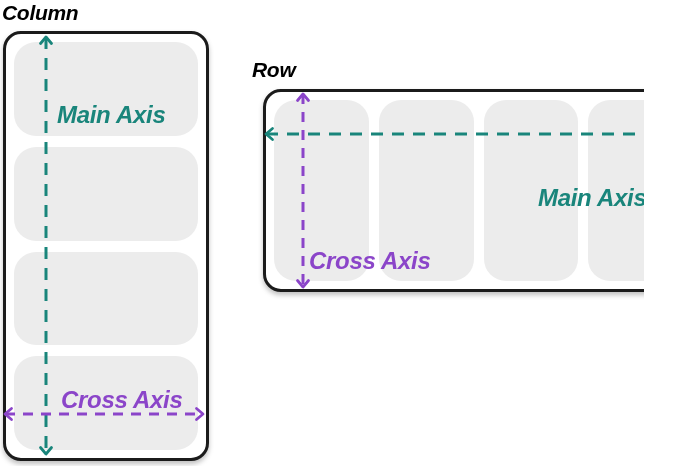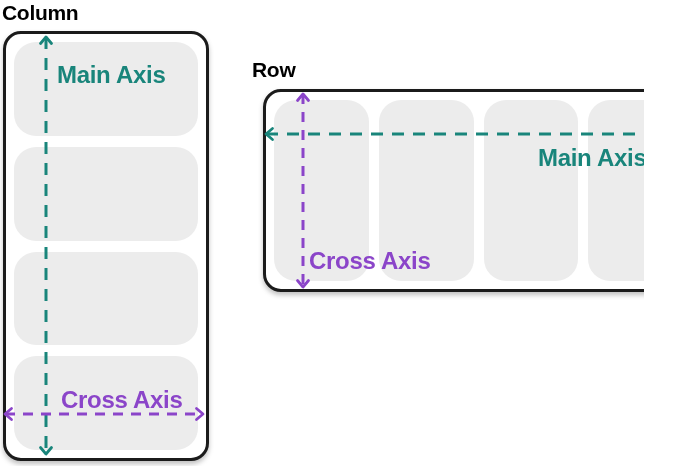--- a/index.html
+++ b/index.html
@@ -13,20 +13,21 @@
   * { margin: 0; padding: 0; box-sizing: border-box; }
   html, body { background: var(--background); }
   body { font-family: "Liberation Sans", "DejaVu Sans", sans-serif; }
 
   .canvas {
     position: relative;
     width: 644px;
     height: 466px;
     background: var(--background);
     overflow: hidden;
+    font-style: italic;
   }
 
   .section-title {
     position: absolute;
     font-size: 21px;
     font-weight: 700;
     color: var(--title-text);
     letter-spacing: -0.3px;
     white-space: nowrap;
   }
@@ -60,21 +61,21 @@
     border-radius: 22px;
   }
 
   .axis-label {
     position: absolute;
     font-size: 24px;
     font-weight: 700;
     letter-spacing: -0.3px;
     white-space: nowrap;
   }
-  .teal-label { color: var(--main-axis); }
+  .teal-label { color: var(--main-axis); margin-top: 40px; }
   .purple-label { color: var(--cross-axis); }
   .col-main-label  { left: 57px;  top: 61px;  }
   .col-cross-label { left: 61px;  top: 386px; }
   .row-main-label  { left: 538px; top: 144px; }
   .row-cross-label { left: 309px; top: 247px; }
 
   .overlay {
     position: absolute;
     left: 0; top: 0;
     pointer-events: none;

